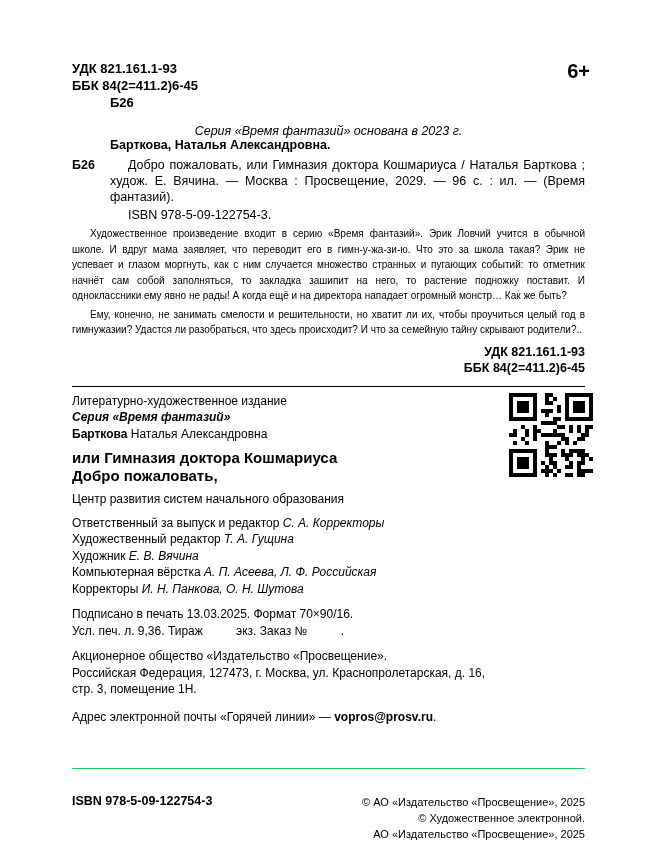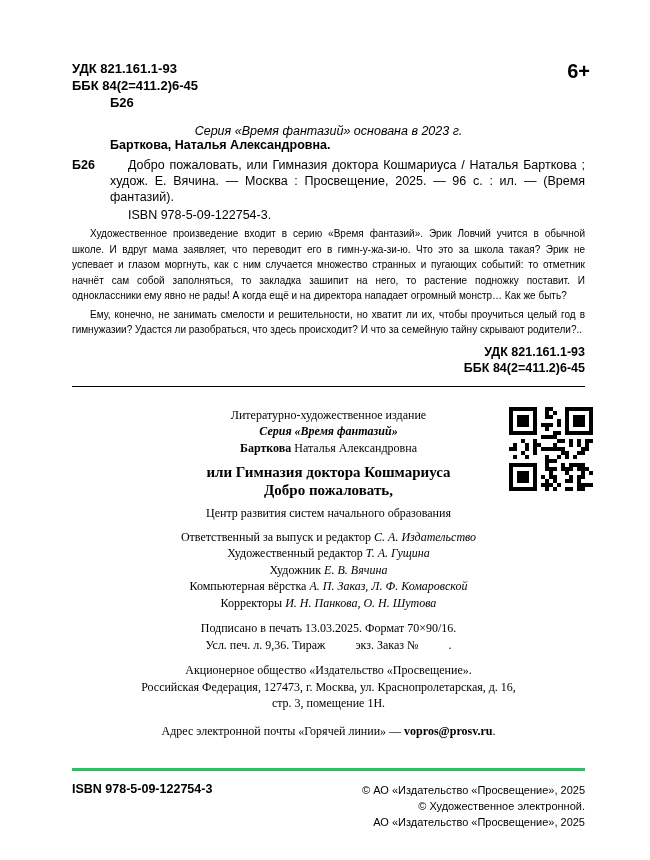--- a/index.html
+++ b/index.html
@@ -23,35 +23,35 @@
   .bib-code { position:absolute; left:-38px; top:0; font-weight:bold; }
   .bib-desc { text-indent:18px; text-align:justify; }
   .bib-isbn { text-indent:18px; margin-top:2px; }
 
   .annot { font-size:10px; line-height:15.5px; text-align:justify; text-indent:18px; margin-top:3px; }
 
   .codes-right { text-align:right; font-weight:bold; font-size:12.5px; line-height:16px; margin-top:6px; }
 
   .rule { border-top:1px solid #000; margin-top:10px; }
 
-  .colophon { position:relative; text-align:center; font-size:12px; line-height:16.5px; margin-top:20px;font-family:Liberation Serif, serif; }
+  .colophon { position:relative; text-align:left; font-size:12px; line-height:16.5px; margin-top:6px; }
   .colophon .series-line { font-weight:bold; font-style:italic; }
   .colophon .author-line .surname { font-weight:bold; }
   .book-title { font-size:15px; font-weight:bold; line-height:18px; margin-top:7px; }
   .center-org { margin-top:6px; }
   .credits { margin-top:7px; }
   .credit-names { font-style:italic; }
   .print-block { margin-top:9px; }
   .publisher-block { margin-top:9px; }
   .email-line { margin-top:11px; }
   .email-line .email { font-weight:bold; }
 
   .qr { position:absolute; top:0; right:-8px; width:84px; height:84px; }
 
-  .footer { position:absolute; left:72px; right:65px; top:768px; border-top:3px solid #22c55e; padding-top:11px; }
+  .footer { position:absolute; left:72px; right:65px; top:768px; border-top:1px solid #22c55e; padding-top:25px; }
   .footer-row { display:flex; justify-content:space-between; align-items:flex-start; }
   .footer-isbn { font-weight:bold; font-size:12.5px; }
   .copyright { font-size:11px; line-height:16px; text-align:right; width:255px; }
   .copyright .indent { padding-left:14px; }
 </style>
 </head>
 <body>
 
 <div class="page">
 
@@ -61,21 +61,21 @@
     <div class="code-b26">Б26</div>
   </div>
   <div class="age-rating">6+</div>
 
   <div class="series-note">Серия «Время фантазий» основана в 2023 г.</div>
 
   <div class="author-heading">Барткова, Наталья Александровна.</div>
 
   <div class="bib">
     <span class="bib-code">Б26</span>
-    <p class="bib-desc">Добро пожаловать, или Гимназия доктора Кошмариуса / Наталья Барткова ; худож. Е. Вячина. — Москва : Просвещение, 2025. — 96 с. : ил. — (Время фантазий).</p>
+    <p class="bib-desc">Добро пожаловать, или Гимназия доктора Кошмариуса / Наталья Барткова ; худож. Е. Вячина. — Москва : Просвещение, 2029. — 96 с. : ил. — (Время фантазий).</p>
     <p class="bib-isbn">ISBN 978-5-09-122754-3.</p>
   </div>
 
   <p class="annot">Художественное произведение входит в серию «Время фантазий». Эрик Ловчий учится в обычной школе. И вдруг мама заявляет, что переводит его в гимн-у-жа-зи-ю. Что это за школа такая? Эрик не успевает и глазом моргнуть, как с ним случается множество странных и пугающих событий: то отметник начнёт сам собой заполняться, то закладка зашипит на него, то растение подножку поставит. И одноклассники ему явно не рады! А когда ещё и на директора нападает огромный монстр… Как же быть?</p>
   <p class="annot">Ему, конечно, не занимать смелости и решительности, но хватит ли их, чтобы проучиться целый год в гимнужазии? Удастся ли разобраться, что здесь происходит? И что за семейную тайну скрывают родители?..</p>
 
   <div class="codes-right">
     <div>УДК 821.161.1-93</div>
     <div>ББК 84(2=411.2)6-45</div>
   </div>
@@ -206,24 +206,24 @@
     <div class="author-line"><span class="surname">Барткова</span><span> Наталья Александровна</span></div>
 
     <div class="book-title">
       <div>или Гимназия доктора Кошмариуса</div>
       <div>Добро пожаловать,</div>
     </div>
 
     <div class="center-org">Центр развития систем начального образования</div>
 
     <div class="credits">
-      <div class="credit-line"><span>Ответственный за выпуск и редактор</span> <span class="credit-names">С. А. Издательство</span></div>
+      <div class="credit-line"><span>Ответственный за выпуск и редактор</span> <span class="credit-names">С. А. Корректоры</span></div>
       <div class="credit-line"><span>Художественный редактор</span> <span class="credit-names">Т. А. Гущина</span></div>
       <div class="credit-line"><span>Художник</span> <span class="credit-names">Е. В. Вячина</span></div>
-      <div class="credit-line"><span>Компьютерная вёрстка</span> <span class="credit-names">А. П. Заказ, Л. Ф. Комаровской</span></div>
+      <div class="credit-line"><span>Компьютерная вёрстка</span> <span class="credit-names">А. П. Асеева, Л. Ф. Российская</span></div>
       <div class="credit-line"><span>Корректоры</span> <span class="credit-names">И. Н. Панкова, О. Н. Шутова</span></div>
     </div>
 
     <div class="print-block">
       <div>Подписано в печать 13.03.2025. Формат 70×90/16.</div>
       <div>Усл. печ. л. 9,36. Тираж &nbsp;&nbsp;&nbsp;&nbsp;&nbsp;&nbsp;&nbsp;&nbsp; экз. Заказ № &nbsp;&nbsp;&nbsp;&nbsp;&nbsp;&nbsp;&nbsp;&nbsp; .</div>
     </div>
 
     <div class="publisher-block">
       <div>Акционерное общество «Издательство «Просвещение».</div>

